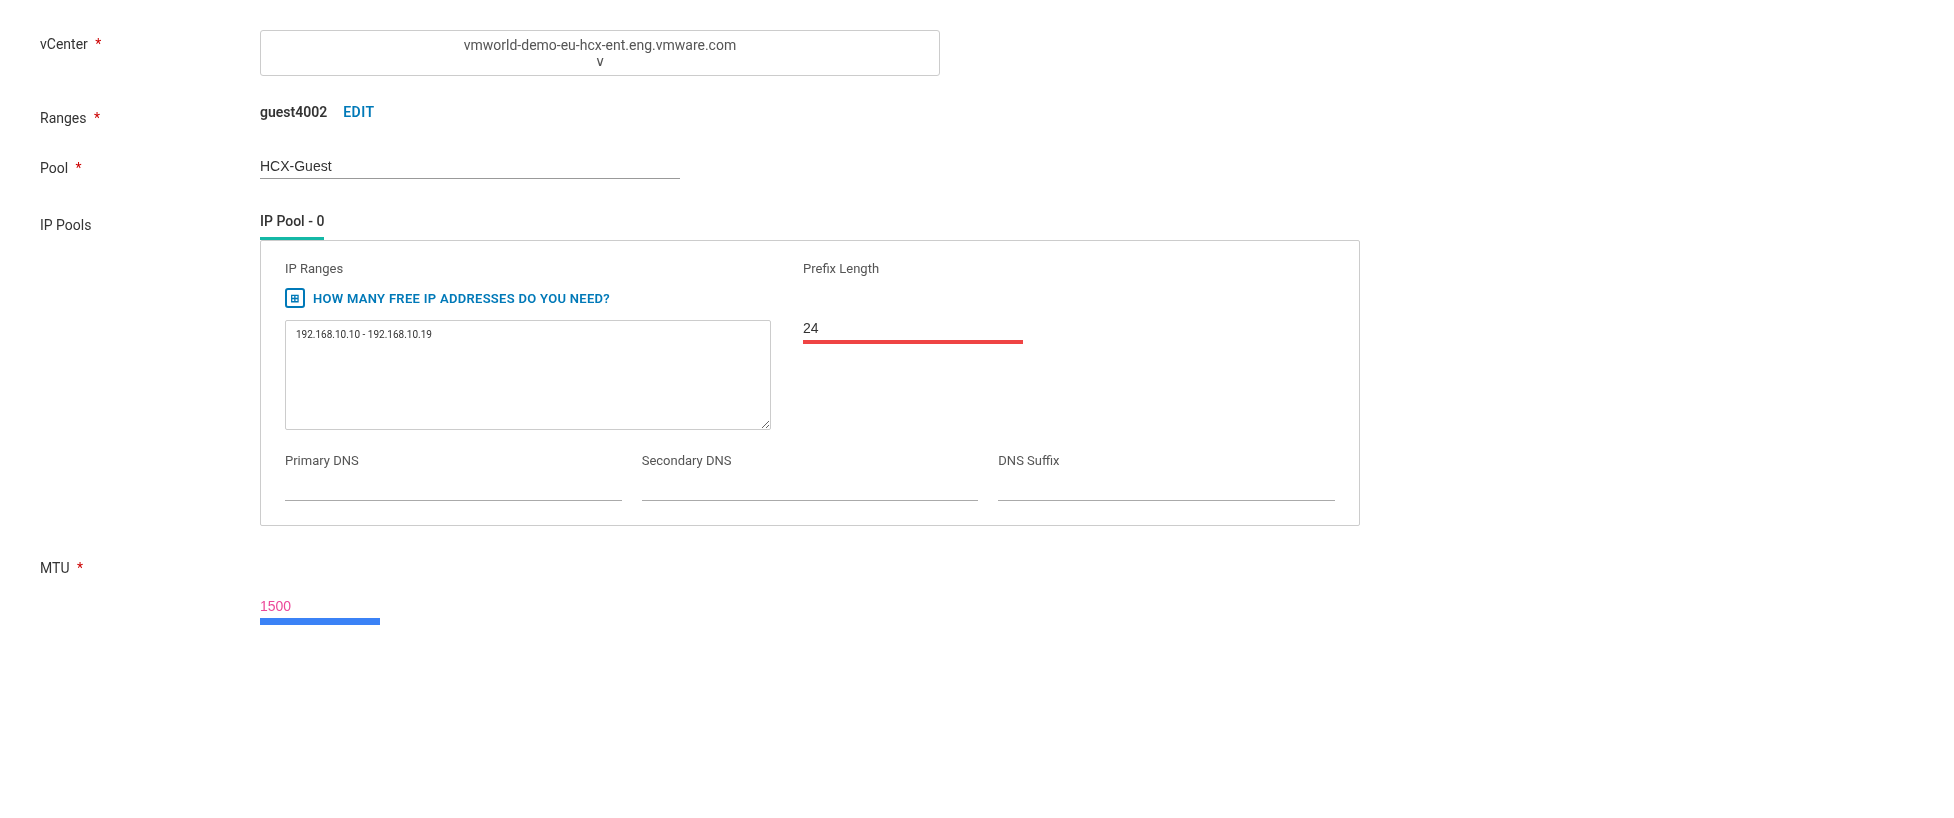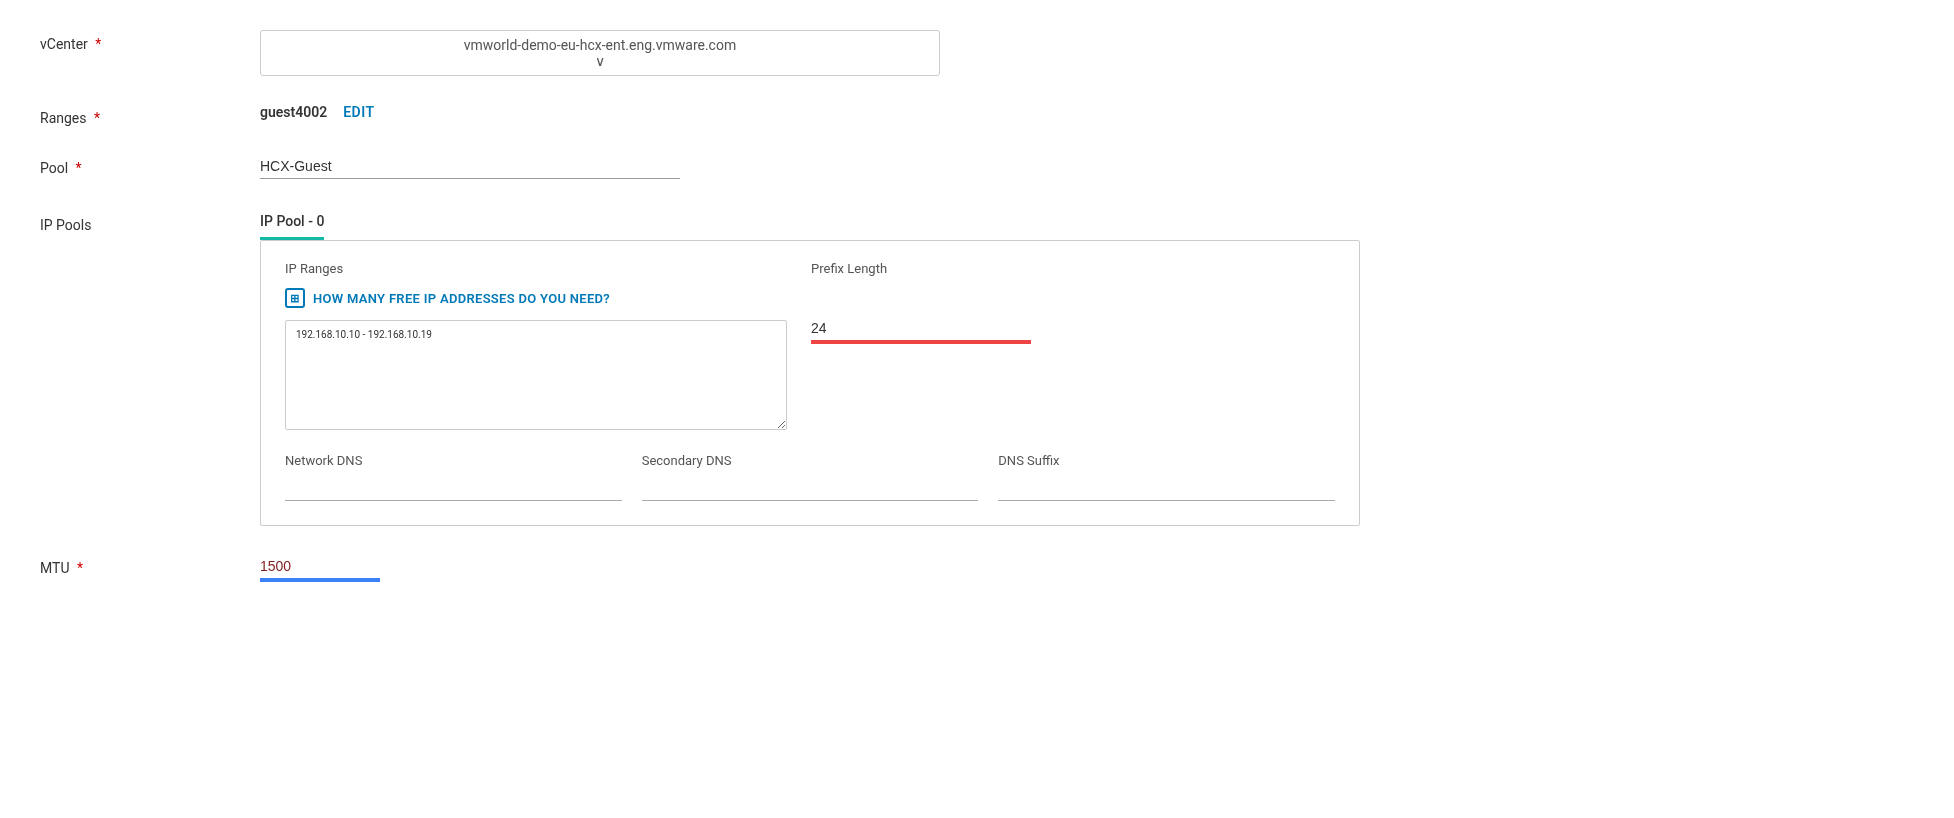--- a/index.html
+++ b/index.html
@@ -101,21 +101,21 @@
     .ip-pool-box {
       border: 1px solid #ccc;
       border-radius: 2px;
       padding: 20px 24px 24px 24px;
       width: 1100px;
       margin-top: 0;
     }
     .ip-pool-grid {
       display: grid;
       grid-template-columns: 1fr 220px 280px;
-      gap: 24px;
+      gap: 32px;
     }
     .ip-pool-section-label {
       font-size: 13px;
       color: #555;
       margin-bottom: 12px;
       font-weight: 400;
     }
     .calculator-link {
       display: flex;
       align-items: center;
@@ -191,27 +191,28 @@
       outline: none;
       font-size: 14px;
       color: #333;
       padding: 4px 0;
       width: 100%;
       background: transparent;
     }
     
     .mtu-input {
       border: none;
-      border-bottom: 4px solid #3b82f6;
-      outline: none;
-      font-size: 14px;
-      color: #7f1d1d;
+      border-bottom: 7px solid #3b82f6;
+      outline: none;
+      font-size: 14px;
+      color: #ec4899;
       padding: 4px 0;
       width: 120px;
       background: transparent;
+      margin-top: 40px;
     }
     .tab-bar {
       border-bottom: none;
       margin-bottom: 0;
     }
   </style>
 </head>
 <body>
 
 <div class="form-container">
@@ -276,21 +277,21 @@
 
           <div>
             <div class="ip-pool-section-label">Prefix Length</div>
             <input class="prefix-input" type="text" value="24" style="">
           </div>
 
         </div>
 
         <div class="dns-grid">
           <div>
-            <div class="dns-section-label">Network DNS</div>
+            <div class="dns-section-label">Primary DNS</div>
             <input class="dns-input" type="text" style="">
           </div>
           <div>
             <div class="dns-section-label">Secondary DNS</div>
             <input class="dns-input" type="text" style="">
           </div>
           <div>
             <div class="dns-section-label">DNS Suffix</div>
             <input class="dns-input" type="text" style="">
           </div>

